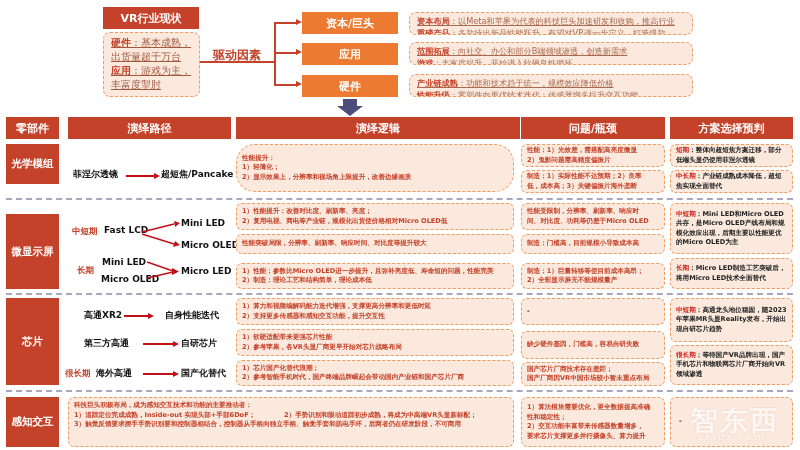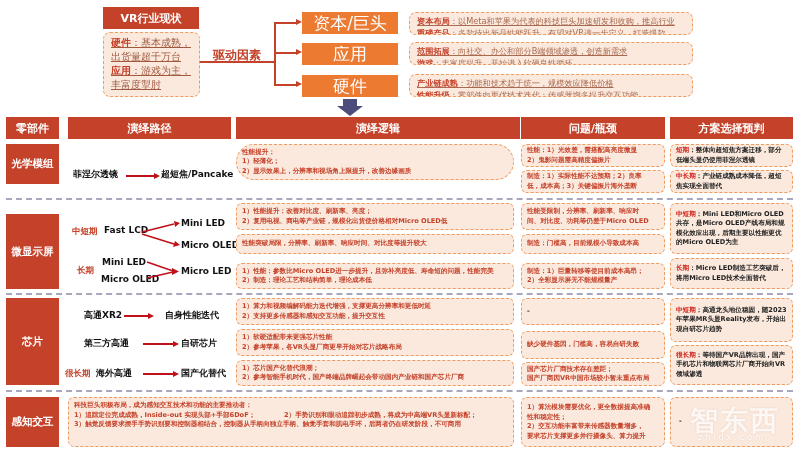--- a/index.html
+++ b/index.html
@@ -2,21 +2,21 @@
 <html><head>
 <meta charset="utf-8">
 <style>
   * { box-sizing: border-box; margin: 0; padding: 0; }
   html, body { width: 800px; height: 450px; background: #ffffff; overflow: hidden; }
   body { position: relative; font-family: "DejaVu Sans", "Liberation Sans", sans-serif; color: #222; }
   .abs { position: absolute; }
 
   
   .hdr-red { background: #c4422a; color: #fff; font-weight: bold; font-size: 11px; display: flex; align-items: center; justify-content: center; }
-  .hdr-orange { background: #ec7a30; color: #fff; font-weight: normal; font-size: 17px; display: flex; align-items: center; justify-content: center; }
+  .hdr-orange { background: #ec7a30; color: #fff; font-weight: bold; font-size: 11px; display: flex; align-items: center; justify-content: center; }
   .dash-box { border: 1.5px dashed #ef9a5e; border-radius: 7px; background: #fbe9dd; text-decoration: underline; }
   .status-box { padding: 3px 7px; font-size: 10px; line-height: 14px; color: #a05a40; }
   .status-box b { color: #c4422a; }
   .driver-label { font-size: 12px; font-weight: bold; color: #c4422a; }
   .drv-line { background: #c4422a; }
   .drv-detail { font-size: 8.2px; line-height: 12px; padding: 2px 7px; color: #a86a50; white-space: nowrap; overflow: hidden; }
   .drv-detail b { color: #c4422a; }
 
   
   .col-hdr { background: #c4422a; color: #fff; font-weight: bold; font-size: 11px; display: flex; align-items: center; justify-content: center; }
@@ -83,21 +83,21 @@
 <div class="abs col-hdr" style="left:236px;top:117px;width:284px;height:22px;">演绎逻辑</div>
 <div class="abs col-hdr" style="left:521px;top:117px;width:144px;height:22px;">问题/瓶颈</div>
 <div class="abs col-hdr" style="left:670px;top:117px;width:123px;height:22px;">方案选择预判</div>
 
 <div class="abs row-hdr" style="left:6px;top:144px;width:53px;height:40px;">光学模组</div>
 <div class="abs path-text" style="left:73px;top:168px;">菲涅尔透镜</div>
 <div class="abs arrow-line" style="left:126px;top:175px;width:28px;"></div>
 <div class="abs arrow-head" style="left:154px;top:172.5px;"></div>
 <div class="abs path-text" style="left:161px;top:168px;">超短焦/Pancake</div>
 
-<div class="abs cell cell-center" style="left:236px;top:144px;width:278px;height:36px;border-radius:19px;">
+<div class="abs cell cell-center" style="left:236px;top:144px;width:278px;height:48px;border-radius:19px;">
   <div>性能提升：</div>
   <div>1）轻薄化；</div>
   <div>2）显示效果上，分辨率和视场角上限提升，改善边缘画质</div>
 </div>
 <div class="abs cell cell-center" style="left:521px;top:144px;width:144px;height:23px;">
   <div>性能：1）光效差，需搭配高亮度微显</div>
   <div>2）鬼影问题需高精度偏振片</div>
 </div>
 <div class="abs cell cell-center" style="left:521px;top:170px;width:144px;height:23px;">
   <div>制造：1）实际性能不达预期；2）良率</div>

